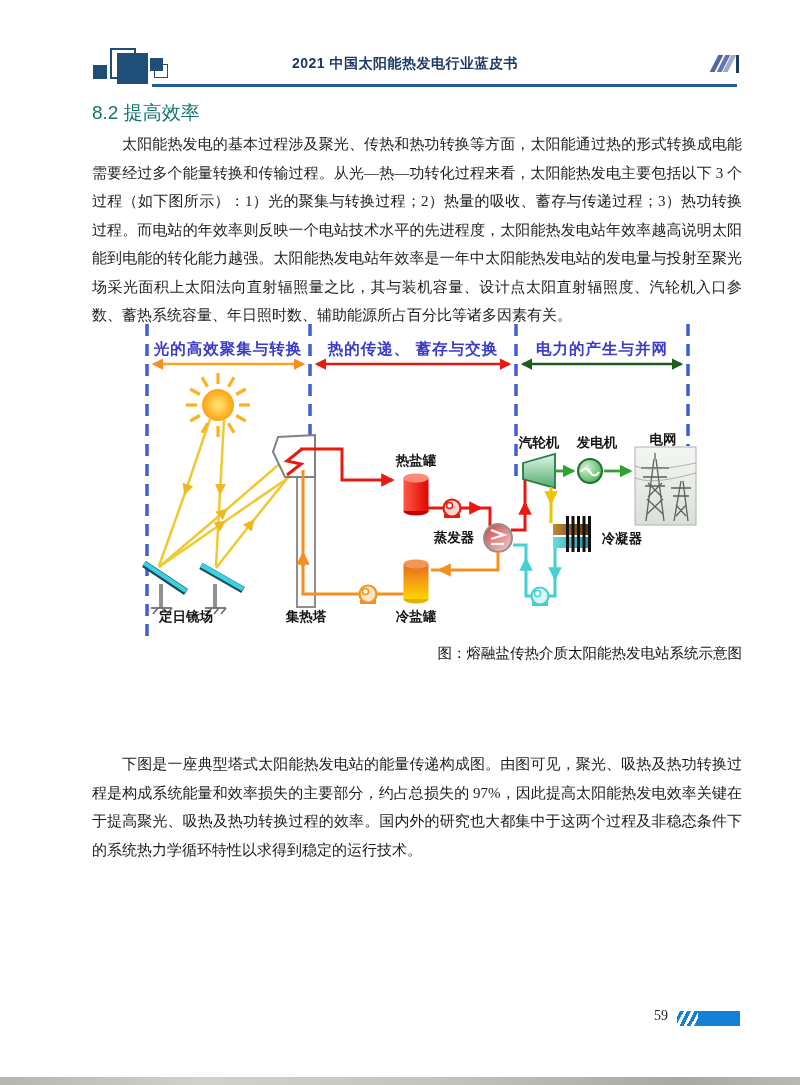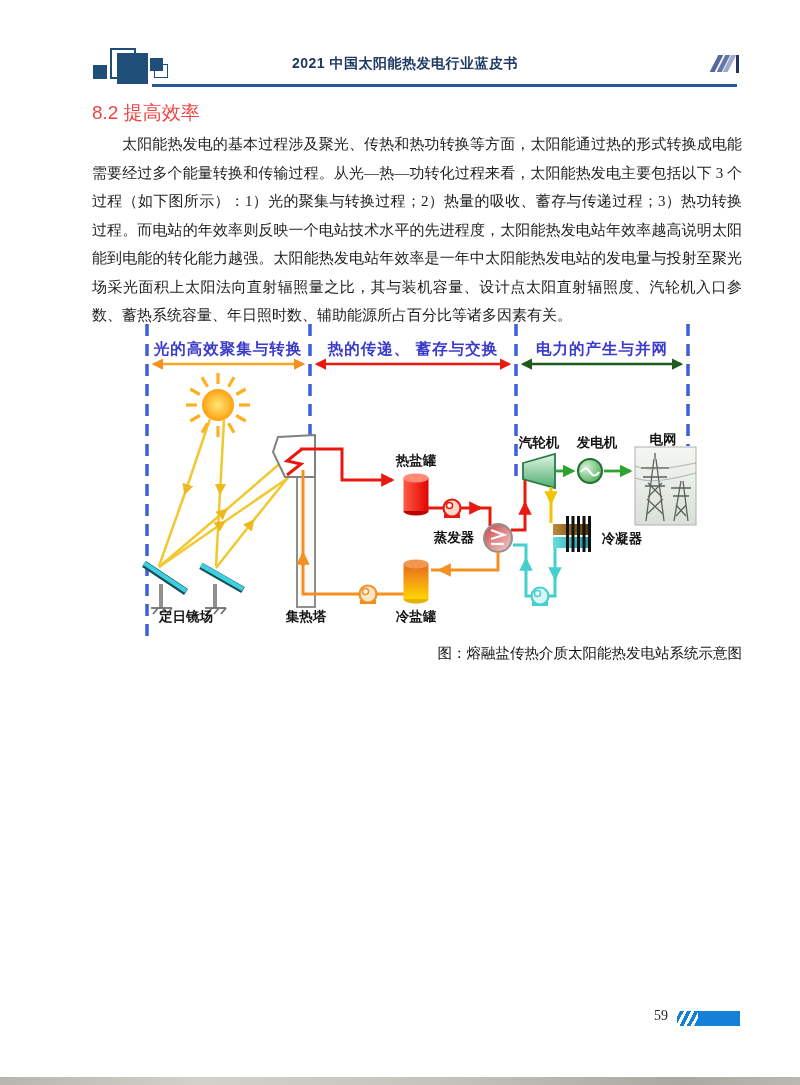--- a/index.html
+++ b/index.html
@@ -21,21 +21,21 @@
                   font-size:14px; font-weight:bold; color:#1F3864; letter-spacing:.5px; }
   .header-slashes { position:absolute; left:714px; top:55px; height:18px; display:flex; gap:2px; }
   .header-slashes i { display:block; width:4.5px; height:17px; transform:skewX(-27deg); }
   .sl1 { background:#54689E; } .sl2 { background:#6577A8; } .sl3 { background:#9FABCC; }
   .header-slashes b { display:block; width:3.5px; height:18px; background:#1F3864; margin-left:2px; }
   .header-rule { position:absolute; left:152px; top:84px; width:585px; height:3px; background:#235A97; }
 
   
   .section-heading { position:absolute; left:92px; top:100px;
                      font-family:"Liberation Sans","DejaVu Sans",sans-serif;
-                     font-size:19px; font-weight:500; color:#ef4444; }
+                     font-size:19px; font-weight:500; color:#0f766e; }
   .para { position:absolute; left:92px; width:650px; font-size:15px; line-height:28.5px;
           text-align:justify; text-justify:inter-ideograph; text-indent:2em; color:#1c1c1c; }
   .p1 { top:130px; }
   .p2 { top:666px; }
   .p3 { top:750px; }
 
   .fig-caption { position:absolute; left:92px; top:644px; width:650px; text-align:right;
                  font-size:14.5px; color:#111; }
 
   .diagram { position:absolute; left:130px; top:318px; width:580px; height:332px; }
@@ -302,20 +302,21 @@
     <text class="comp-label" x="286" y="303" text-anchor="middle">冷盐罐</text>
     <text class="comp-label" x="324" y="224" text-anchor="middle">蒸发器</text>
     <text class="comp-label" x="409" y="129" text-anchor="middle">汽轮机</text>
     <text class="comp-label" x="467" y="129" text-anchor="middle">发电机</text>
     <text class="comp-label" x="533" y="126" text-anchor="middle">电网</text>
     <text class="comp-label" x="492" y="225" text-anchor="middle">冷凝器</text>
   </svg>
 
   <div class="fig-caption">图：熔融盐传热介质太阳能热发电站系统示意图</div>
 
+  <div class="para p3">下图是一座典型塔式太阳能热发电站的能量传递构成图。由图可见，聚光、吸热及热功转换过程是构成系统能量和效率损失的主要部分，约占总损失的 97%，因此提高太阳能热发电效率关键在于提高聚光、吸热及热功转换过程的效率。国内外的研究也大都集中于这两个过程及非稳态条件下的系统热力学循环特性以求得到稳定的运行技术。</div>
 
   <div class="page-number">59</div>
   <div class="footer-bar">
     <div class="stripes"></div>
     <div class="solid"></div>
   </div>
 
   <div class="bottom-edge"></div>
 </div>
 

